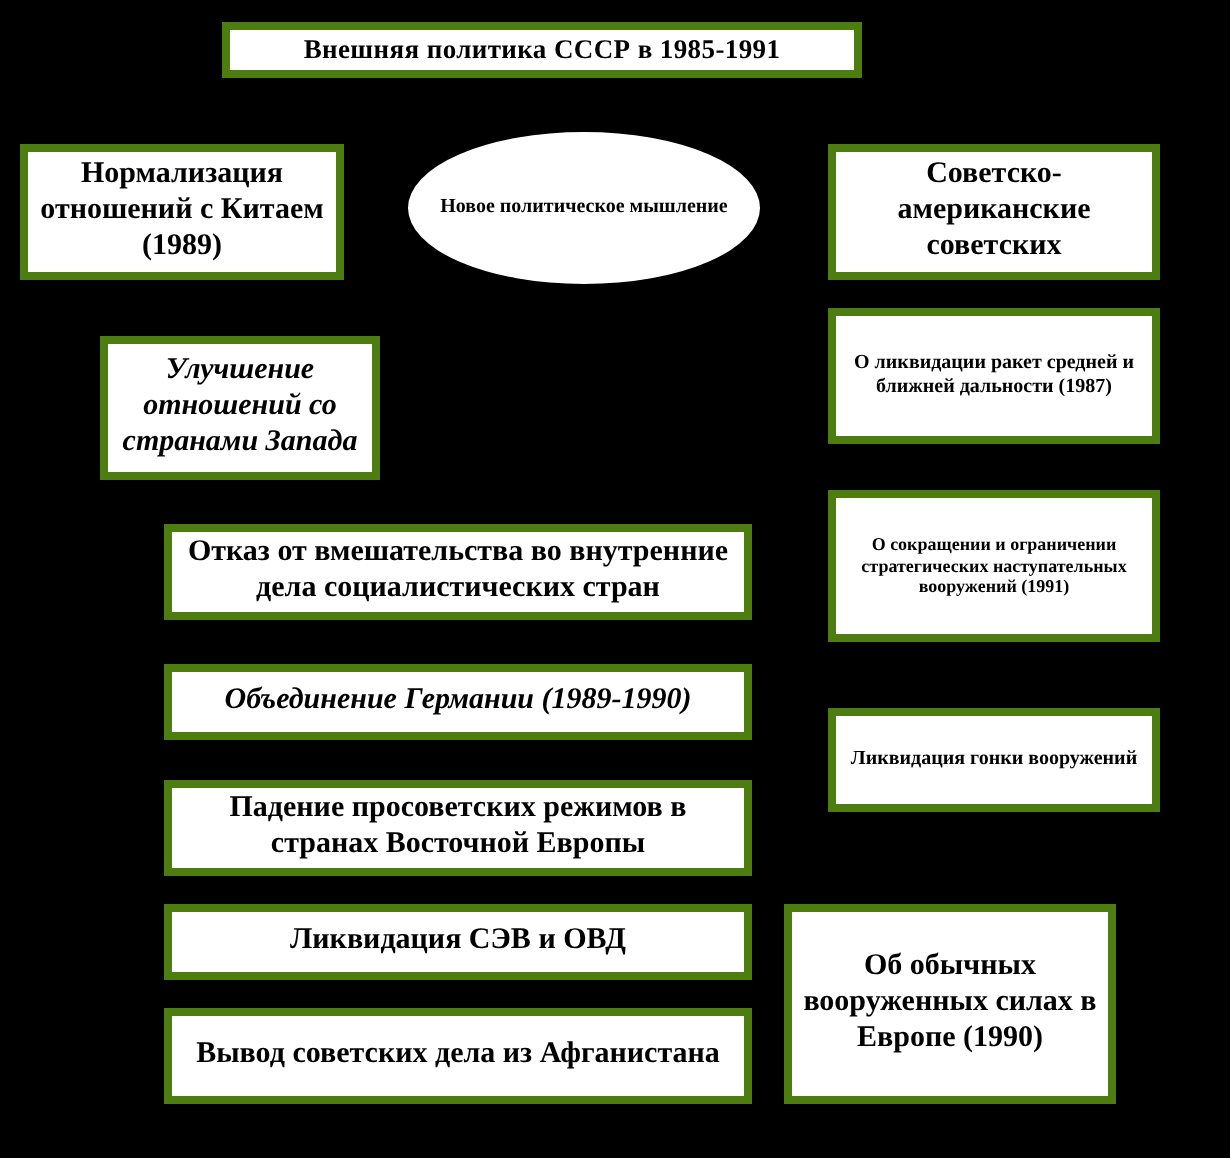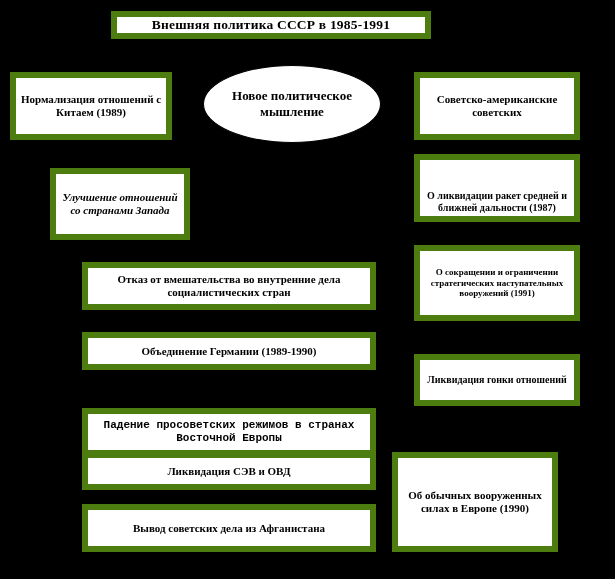--- a/index.html
+++ b/index.html
@@ -11,21 +11,21 @@
     width: 615px;
     height: 579px;
     position: relative;
     font-family: "Liberation Serif", serif;
     color: #000000;
     overflow: hidden;
   }
   .node {
     position: absolute;
     background: #ffffff;
-    border: 6px solid #4d7c0f;
+    border: 4px solid #4d7c0f;
     box-sizing: border-box;
     display: flex;
     align-items: center;
     justify-content: center;
     text-align: center;
     font-weight: bold;
     line-height: 1.18;
     padding: 2px 4px;
   }
   .title-node {
@@ -37,23 +37,23 @@
     background: #ffffff;
     border: 1px solid #000000;
     border-radius: 50%;
     box-sizing: border-box;
     display: flex;
     align-items: center;
     justify-content: center;
     text-align: center;
     font-weight: bold;
     line-height: 1.2;
-    font-size: 13px;
+    font-size: 10px;
   }
-  .t11 { font-size: 11px; }
+  .t11 { font-size: 15px; }
   .t10 { font-size: 10px; }
   .t9  { font-size: 9px; }
   .inner { display: block; }
 </style>
 </head>
 <body>
 
 <div class="node title-node" style="left:111px; top:11px; width:320px; height:28px;">
   <span class="inner">Внешняя политика СССР в 1985-1991</span>
 </div>
@@ -67,47 +67,47 @@
 </div>
 
 <div class="node t11" style="left:50px; top:168px; width:140px; height:72px;font-style:italic;">
   <span class="inner">Улучшение отношений со странами Запада</span>
 </div>
 
 <div class="node t11" style="left:82px; top:262px; width:294px; height:48px;">
   <span class="inner">Отказ от вмешательства во внутренние дела социалистических стран</span>
 </div>
 
-<div class="node t11" style="left:82px; top:332px; width:294px; height:38px;">
+<div class="node t11" style="left:82px; top:332px; width:294px; height:38px;font-style:italic;">
   <span class="inner">Объединение Германии (1989-1990)</span>
 </div>
 
-<div class="node t11" style="left:82px; top:408px; width:294px; height:48px;font-family:Liberation Mono, monospace;">
+<div class="node t11" style="left:82px; top:390px; width:294px; height:48px;">
   <span class="inner">Падение просоветских режимов в странах Восточной Европы</span>
 </div>
 
 <div class="node t11" style="left:82px; top:452px; width:294px; height:38px;">
   <span class="inner">Ликвидация СЭВ и ОВД</span>
 </div>
 
 <div class="node t11" style="left:82px; top:504px; width:294px; height:48px;">
   <span class="inner">Вывод советских дела из Афганистана</span>
 </div>
 
 <div class="node t11" style="left:414px; top:72px; width:166px; height:68px;">
   <span class="inner">Советско-американские советских</span>
 </div>
 
-<div class="node t10" style="left:414px; top:154px; width:166px; height:68px;align-items:flex-end;">
+<div class="node t10" style="left:414px; top:154px; width:166px; height:68px;">
   <span class="inner">О ликвидации ракет средней и ближней дальности (1987)</span>
 </div>
 
 <div class="node t9" style="left:414px; top:245px; width:166px; height:76px;">
   <span class="inner">О сокращении и ограничении стратегических наступательных вооружений (1991)</span>
 </div>
 
 <div class="node t10" style="left:414px; top:354px; width:166px; height:52px;">
-  <span class="inner">Ликвидация гонки отношений</span>
+  <span class="inner">Ликвидация гонки вооружений</span>
 </div>
 
 <div class="node t11" style="left:392px; top:452px; width:166px; height:100px;">
   <span class="inner">Об обычных вооруженных силах в Европе (1990)</span>
 </div>
 
 </body></html>

